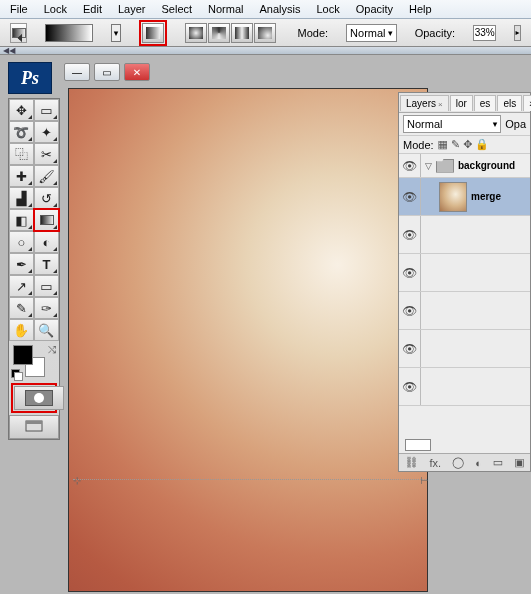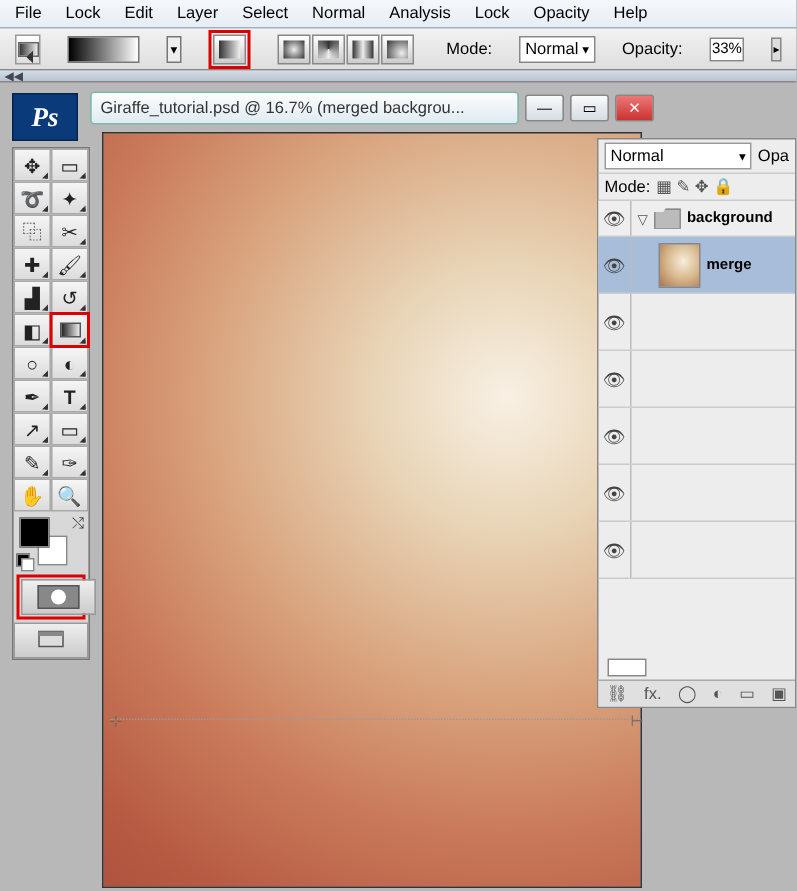--- a/index.html
+++ b/index.html
@@ -262,33 +262,39 @@
   </div>
   <div class="screenmode">
     <svg viewBox="0 0 18 14">
         <rect x="1" y="1" width="16" height="10" fill="#ddd" stroke="#555"></rect>
         <rect x="1" y="1" width="16" height="3" fill="#888"></rect>
       </svg>
   </div>
 </div>
 
 <div class="doc-window">
-  <div class="doc-title">Giraffe_tutorial.psd @ 16.7% (merged backgrou...</div>
   <div class="winbtn">—</div>
   <div class="winbtn">▭</div>
   <div class="winbtn close">✕</div>
 </div>
 
 <div class="canvas-area">
   <div class="guide"></div>
   <div class="gh1">⊹</div>
   <div class="gh2">⊢</div>
 </div>
 
 <div class="layers-panel">
+  <div class="lp-tabs">
+    <div class="lp-tab act"><span>Layers</span><span class="tab-x">×</span></div>
+    <div class="lp-tab">lor</div>
+    <div class="lp-tab">es</div>
+    <div class="lp-tab">els</div>
+    <div class="lp-tab">›</div>
+  </div>
   <div class="lp-row">
     <div class="blend-sel">
         <span>Normal</span>
       </div>
     <span>Opa</span>
   </div>
   <div class="lp-row">
     <span>Mode:</span>
     <div class="lock-icons">
       <span>▦</span>

